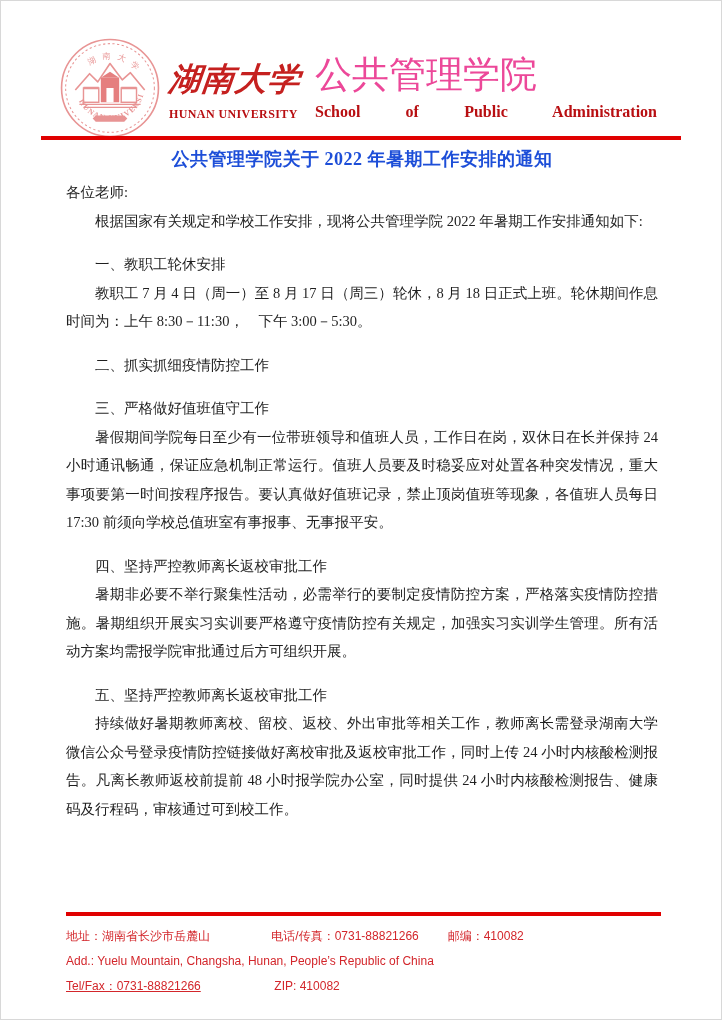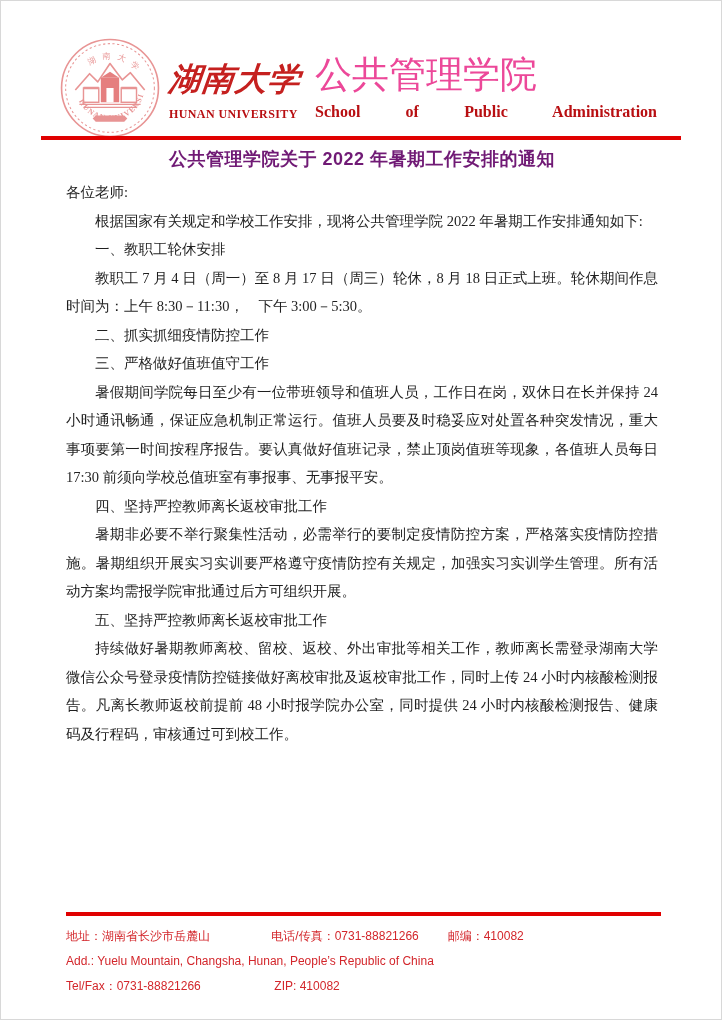--- a/index.html
+++ b/index.html
@@ -78,52 +78,52 @@
   .main {
     position: absolute;
     top: 143px;
     left: 65px;
     right: 63px;
     font-size: 14.5px;
     line-height: 28.5px;
     color: #1f1f1f;
   }
   .notice-title {
-    font-family: Liberation Sans, sans-serif;
+    font-family: Liberation Serif, serif;
     font-size: 18px;
     font-weight: bold;
-    color: #701a75;
+    color: #1d4ed8;
     text-align: center;
     line-height: 30px;
     margin-bottom: 4px;
     letter-spacing: 0.5px;
   }
   .salutation { text-align: left; }
   .para { text-indent: 2em; text-align: justify; }
-  .heading { text-indent: 2em; text-align: left; }
+  .heading { text-indent: 2em; text-align: left; margin-top: 15px; }
 
   .signature { text-align: right; }
   .signature .sig-org { line-height: 28.5px; }
   .signature .sig-date { line-height: 28.5px; padding-right: 13px; }
 
   
   .page-footer {
     position: absolute;
     top: 911px;
     left: 65px;
     right: 60px;
     font-family: "Liberation Sans", "DejaVu Sans", sans-serif;
     color: #d3262b;
     font-size: 12px;
   }
   .footer-divider { height: 4px; background: #e00000; margin-bottom: 8px; }
   .footer-row { line-height: 25px; white-space: nowrap; }
   .footer-row .w1 { display: inline-block; width: 202px; }
   .footer-row .w2 { display: inline-block; width: 173px; }
-  .footer-row .w3 { display: inline-block; width: 205px; }
+  .footer-row .w3 { display: inline-block; width: 205px; text-decoration: underline; }
 
   
   .seal svg { width: 100%; height: 100%; }
 </style>
 </head>
 <body>
 
 <div class="page">
 
   <header class="letterhead">

